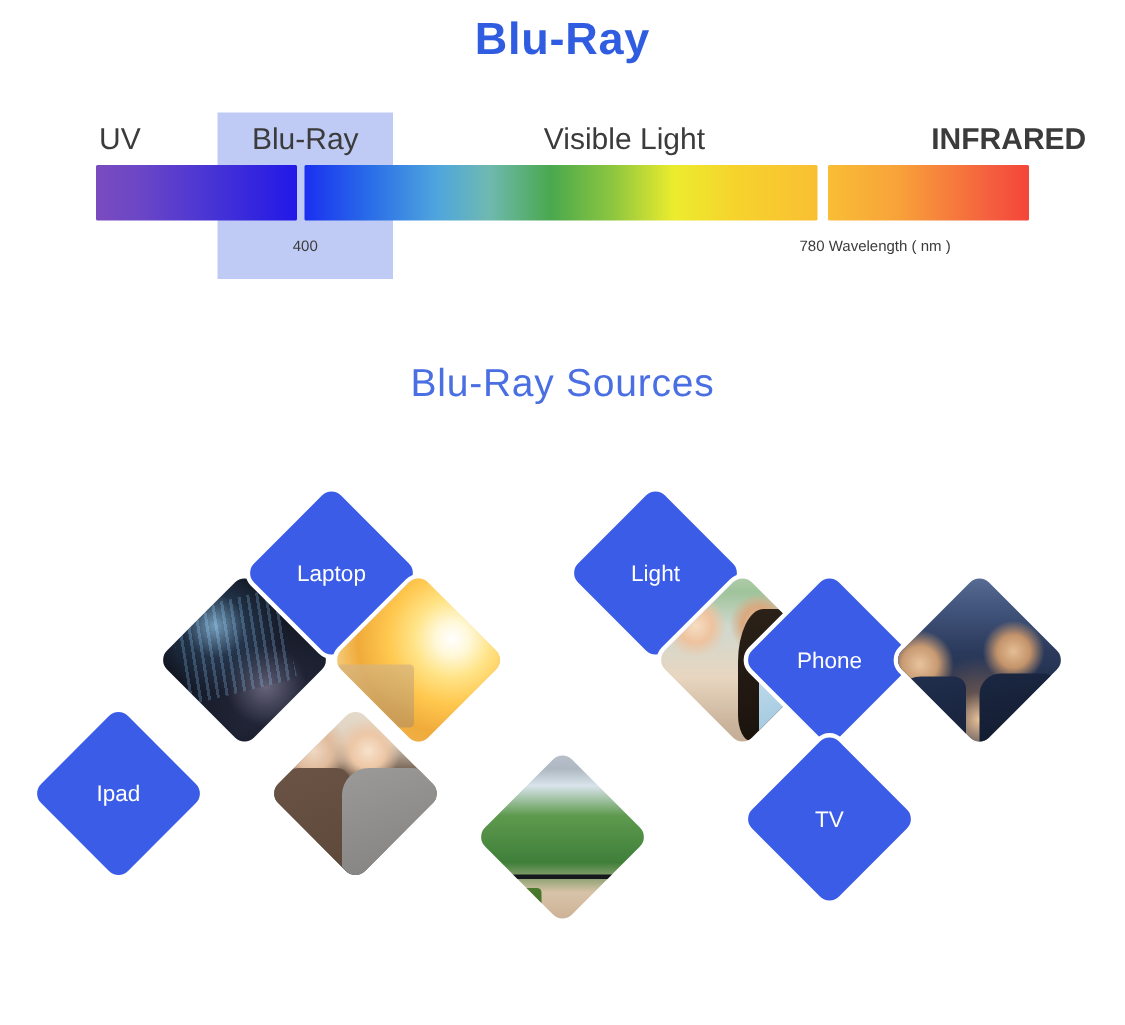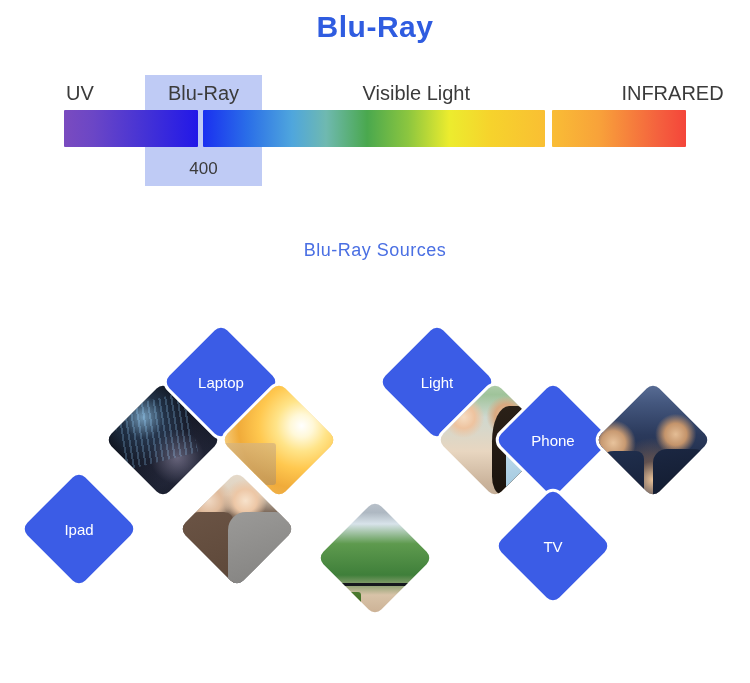--- a/index.html
+++ b/index.html
@@ -51,21 +51,21 @@
   .spectrum-label {
     position: absolute;
     font-size: 20px;
     color: #3b3b3b;
     white-space: nowrap;
     top: 22px;
   }
   #label-uv        { left: 66px; }
   #label-bluray    { left: 145px; width: 117px; text-align: center; }
   #label-visible   { left: 320px; width: 150px; text-align: right; }
-  #label-infrared  { left: 600px; width: 145px; text-align: center; }
+  #label-infrared  { left: 600px; width: 145px; text-align: center; font-weight: bold; }
 
   #spectrum-bar-wrap {
     position: absolute;
     left: 64px;
     top: 50px;
     width: 622px;
     height: 37px;
   }
   .spectrum-seg {
     position: absolute;
@@ -96,36 +96,36 @@
   }
   
   #seg-infrared {
     left: 488px;
     width: 134px;
     background: linear-gradient(to right, #f9bd35 0%, #f8a23a 35%, #f4603e 80%, #f4453a 100%);
   }
 
   .spectrum-foot {
     position: absolute;
-    font-size: 17px;
+    font-size: 10px;
     color: #3b3b3b;
     white-space: nowrap;
     top: 99px;
   }
   #foot-400 { left: 145px; width: 117px; text-align: center; }
   #foot-wavelength { left: 533px; }
 
   
   #sources-title {
     position: absolute;
     left: 0;
     top: 240px;
     width: 750px;
     text-align: center;
-    font-size: 18px;
+    font-size: 26px;
     color: #4a6fe3;
     letter-spacing: 0.5px;
   }
 
   
   #mosaic {
     position: absolute;
     left: 0;
     top: 300px;
     width: 750px;
@@ -313,20 +313,21 @@
   <div class="spectrum-label" id="label-infrared">INFRARED</div>
 
   <div id="spectrum-bar-wrap">
     <div class="spectrum-seg" id="seg-uv"></div>
     <div class="spectrum-seg" id="seg-visible"></div>
     <div class="spectrum-seg" id="seg-infrared"></div>
   </div>
 
   <div class="spectrum-foot" id="foot-400">400</div>
 
+  <div class="spectrum-foot" id="foot-wavelength">780  Wavelength ( nm )</div>
 </div>
 
 <div id="sources-title">Blu-Ray Sources</div>
 
 <div id="mosaic">
 
   <div class="tile" style="left:122px; top:99px;">
     <div class="tile-inner">
       <div class="ph ph-dark-tablet"></div>
     </div>

